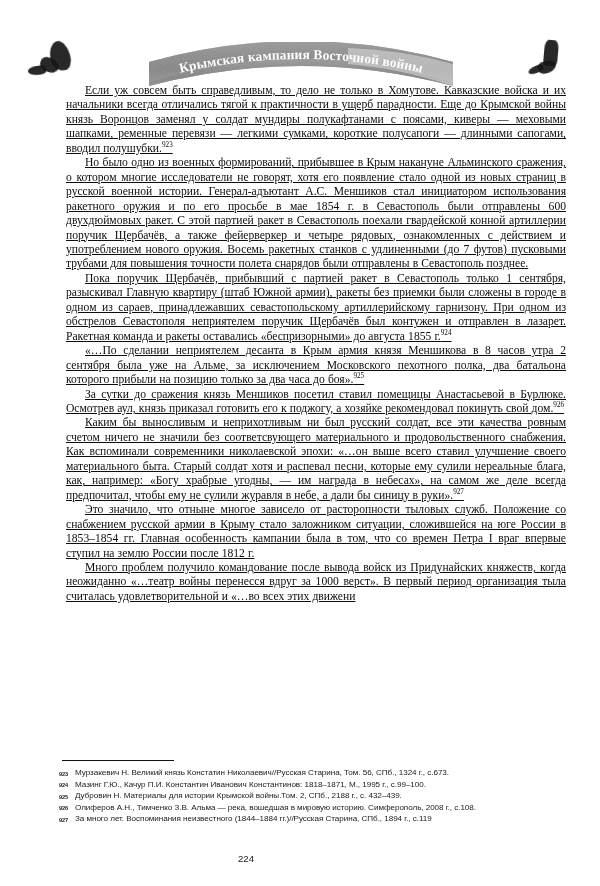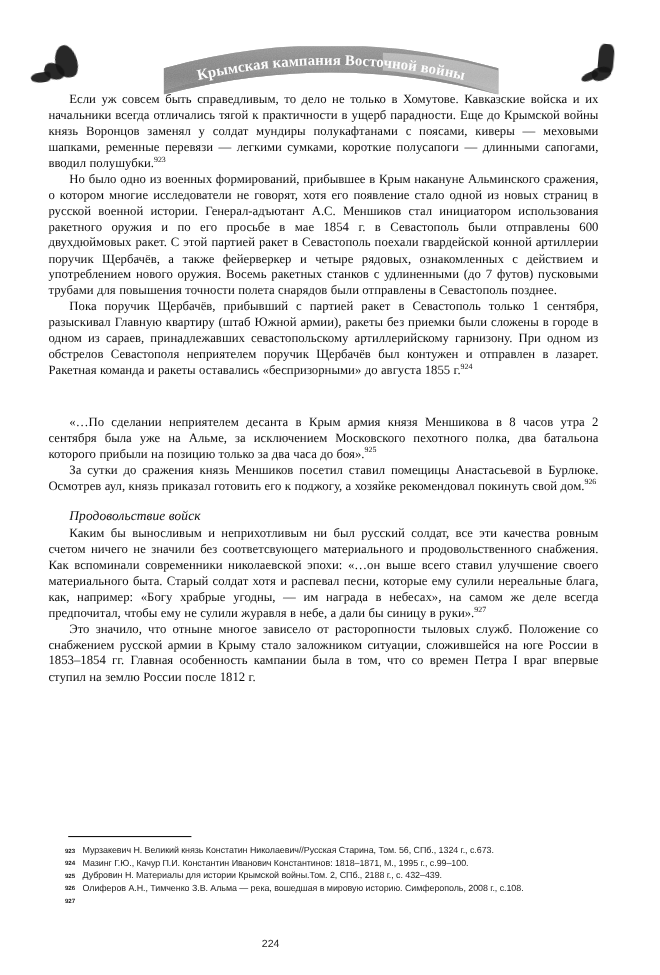--- a/index.html
+++ b/index.html
@@ -93,34 +93,35 @@
     left: 143px;
     top: 24px;
     width: 316px;
     height: 44px;
   }
   .banner svg { display: block; width: 316px; height: 44px; }
 
   
   .column {
     position: absolute;
-    left: 44px;
+    left: 66px;
     top: 84px;
     width: 500px;
+    text-decoration: underline;
   }
   p.body {
     margin: 0;
     font-size: 11.6px;
     line-height: 14.45px;
     text-align: justify;
     text-indent: 19px;
     hyphens: none;
     word-spacing: .2px;
   }
-  p.quote { text-indent: 19px; margin-top: 33px; }
+  p.quote { text-indent: 19px; }
   sup {
     font-size: 7.2px;
     vertical-align: super;
     line-height: 0;
   }
 
   h2.section {
     margin: 13px 0 1px 0;
     font-size: 12.2px;
     font-weight: normal;
@@ -232,26 +233,26 @@
     <p class="body"><span>Если уж совсем быть справедливым, то дело не только в Хомутове. Кавказские войска и их начальники всегда отличались тягой к практичности в ущерб парадности. Еще до Крымской войны князь Воронцов заменял у солдат мундиры полукафтанами с поясами, киверы — меховыми шапками, ременные перевязи — легкими сумками, короткие полусапоги — длинными сапогами, вводил полушубки.</span><sup>923</sup></p>
 
     <p class="body"><span>Но было одно из военных формирований, прибывшее в Крым накануне Альминского сражения, о котором многие исследователи не говорят, хотя его появление стало одной из новых страниц в русской военной истории. Генерал-адъютант А.С. Меншиков стал инициатором использования ракетного оружия и по его просьбе в мае 1854 г. в Севастополь были отправлены 600 двухдюймовых ракет. С этой партией ракет в Севастополь поехали гвардейской конной артиллерии поручик Щербачёв, а также фейерверкер и четыре рядовых, ознакомленных с действием и употреблением нового оружия. Восемь ракетных станков с удлиненными (до 7 футов) пусковыми трубами для повышения точности полета снарядов были отправлены в Севастополь позднее.</span></p>
 
     <p class="body"><span>Пока поручик Щербачёв, прибывший с партией ракет в Севастополь только 1 сентября, разыскивал Главную квартиру (штаб Южной армии), ракеты без приемки были сложены в городе в одном из сараев, принадлежавших севастопольскому артиллерийскому гарнизону. При одном из обстрелов Севастополя неприятелем поручик Щербачёв был контужен и отправлен в лазарет. Ракетная команда и ракеты оставались «беспризорными» до августа 1855 г.</span><sup>924</sup></p>
 
     <p class="body quote"><span>«…По сделании неприятелем десанта в Крым армия князя Меншикова в 8 часов утра 2 сентября была уже на Альме, за исключением Московского пехотного полка, два батальона которого прибыли на позицию только за два часа до боя».</span><sup>925</sup></p>
 
     <p class="body"><span>За сутки до сражения князь Меншиков посетил ставил помещицы Анастасьевой в Бурлюке. Осмотрев аул, князь приказал готовить его к поджогу, а хозяйке рекомендовал покинуть свой дом.</span><sup>926</sup></p>
 
-    <h2 class="section">Продовольствие войск</h2>
 
     <p class="body"><span>Каким бы выносливым и неприхотливым ни был русский солдат, все эти качества ровным счетом ничего не значили без соответсвующего материального и продовольственного снабжения. Как вспоминали современники николаевской эпохи: «…он выше всего ставил улучшение своего материального быта. Старый солдат хотя и распевал песни, которые ему сулили нереальные блага, как, например: «Богу храбрые угодны, — им награда в небесах», на самом же деле всегда предпочитал, чтобы ему не сулили журавля в небе, а дали бы синицу в руки».</span><sup>927</sup></p>
 
     <p class="body"><span>Это значило, что отныне многое зависело от расторопности тыловых служб. Положение со снабжением русской армии в Крыму стало заложником ситуации, сложившейся на юге России в 1853–1854 гг. Главная особенность кампании была в том, что со времен Петра I враг впервые ступил на землю России после 1812 г.</span></p>
 
+    <p class="body"><span>Много проблем получило командование после вывода войск из Придунайских княжеств, когда неожиданно «…театр войны перенесся вдруг за 1000 верст». В первый период организация тыла считалась удовлетворительной и «…во всех этих движени</span></p>
   </div>
 
   <div class="footnotes">
     <div class="fn-rule"></div>
 
     <span class="fn">
       <span class="fn-num">923</span>
       <span>Мурзакевич Н. Великий князь Констатин Николаевич//Русская Старина, Том. 56, СПб., 1324 г., с.673.</span>
     </span>
 
@@ -265,18 +266,19 @@
       <span>Дубровин Н. Материалы для истории Крымской войны.Том. 2, СПб., 2188 г., с. 432–439.</span>
     </span>
 
     <span class="fn">
       <span class="fn-num">926</span>
       <span>Олиферов А.Н., Тимченко З.В. Альма — река, вошедшая в мировую историю. Симферополь, 2008 г., с.108.</span>
     </span>
 
     <span class="fn">
       <span class="fn-num">927</span>
+      <span>За много лет. Воспоминания неизвестного (1844–1884 гг.)//Русская Старина, СПб., 1894 г., с.119</span>
     </span>
   </div>
 
   <div class="folio">224</div>
 
 </div>
 
 </body></html>

